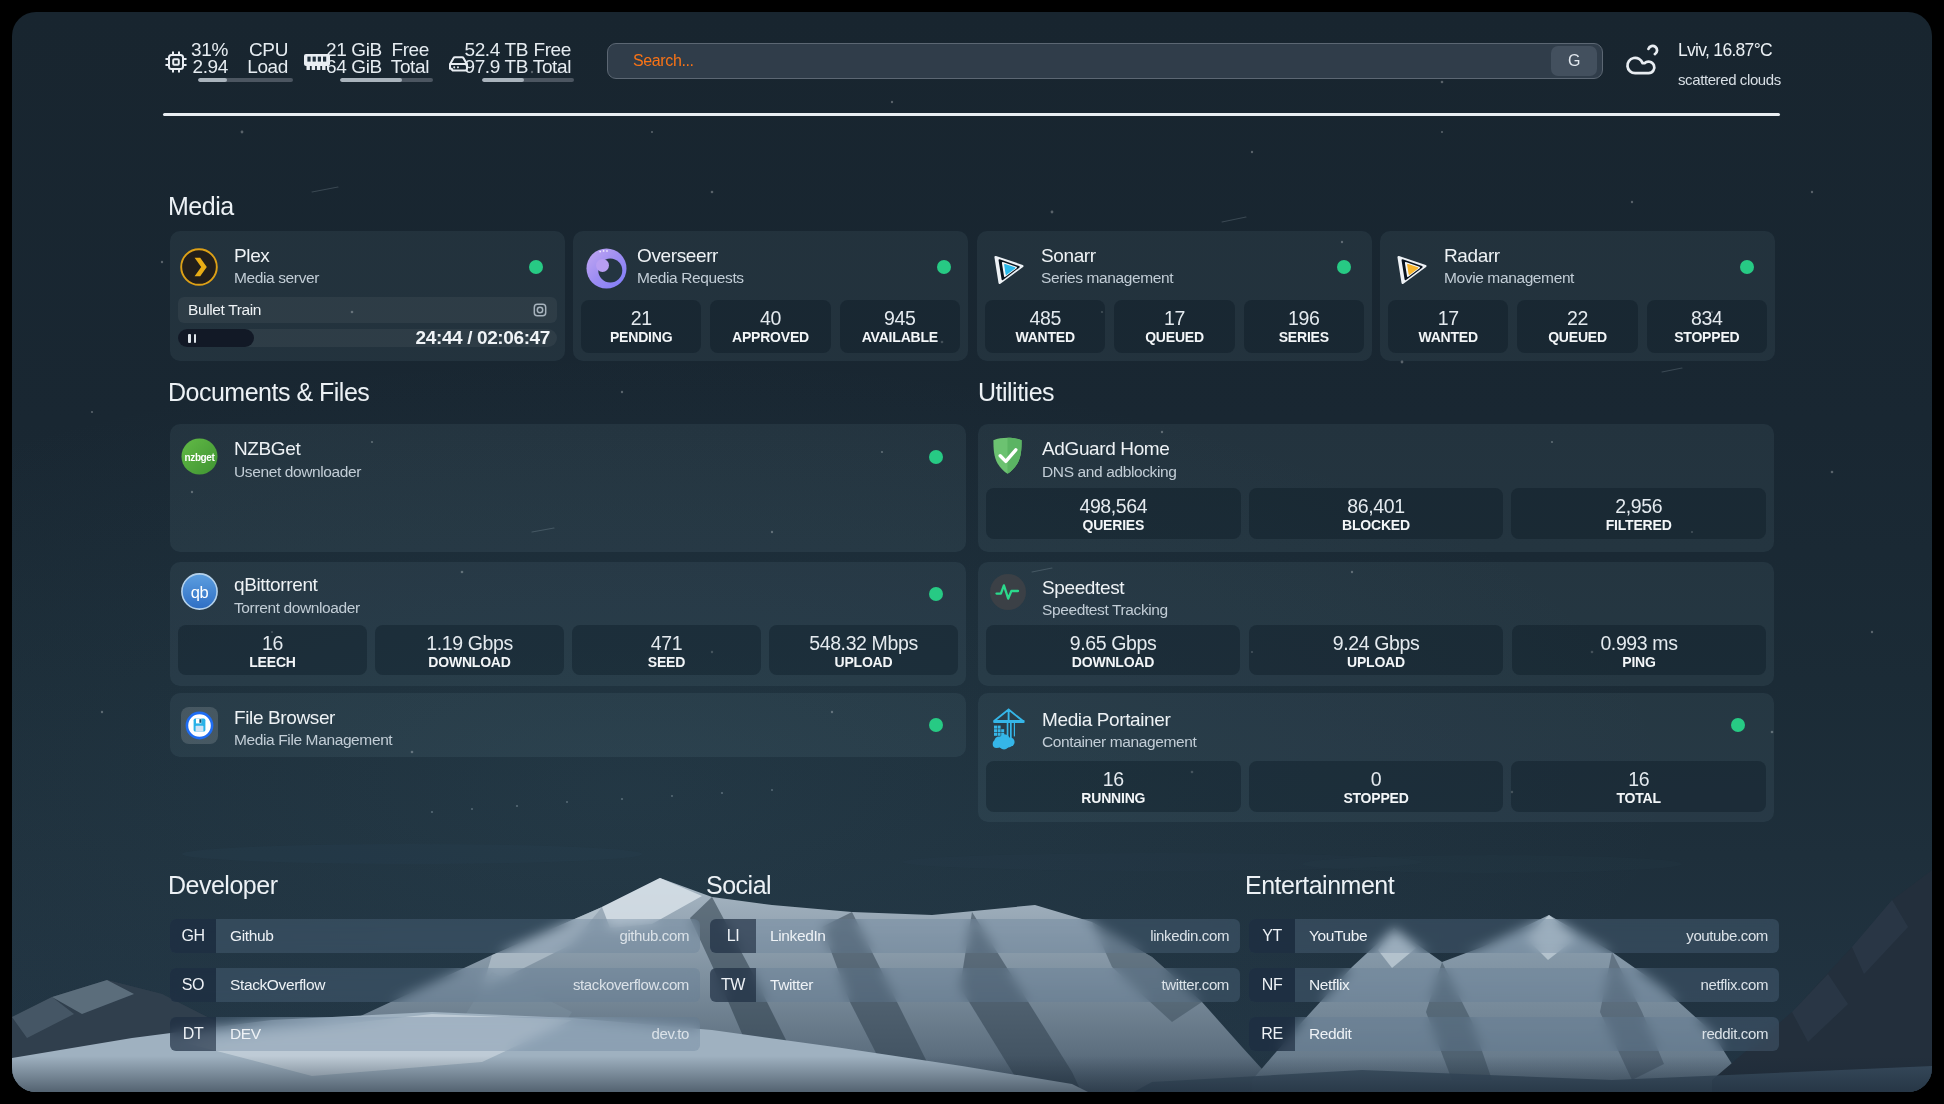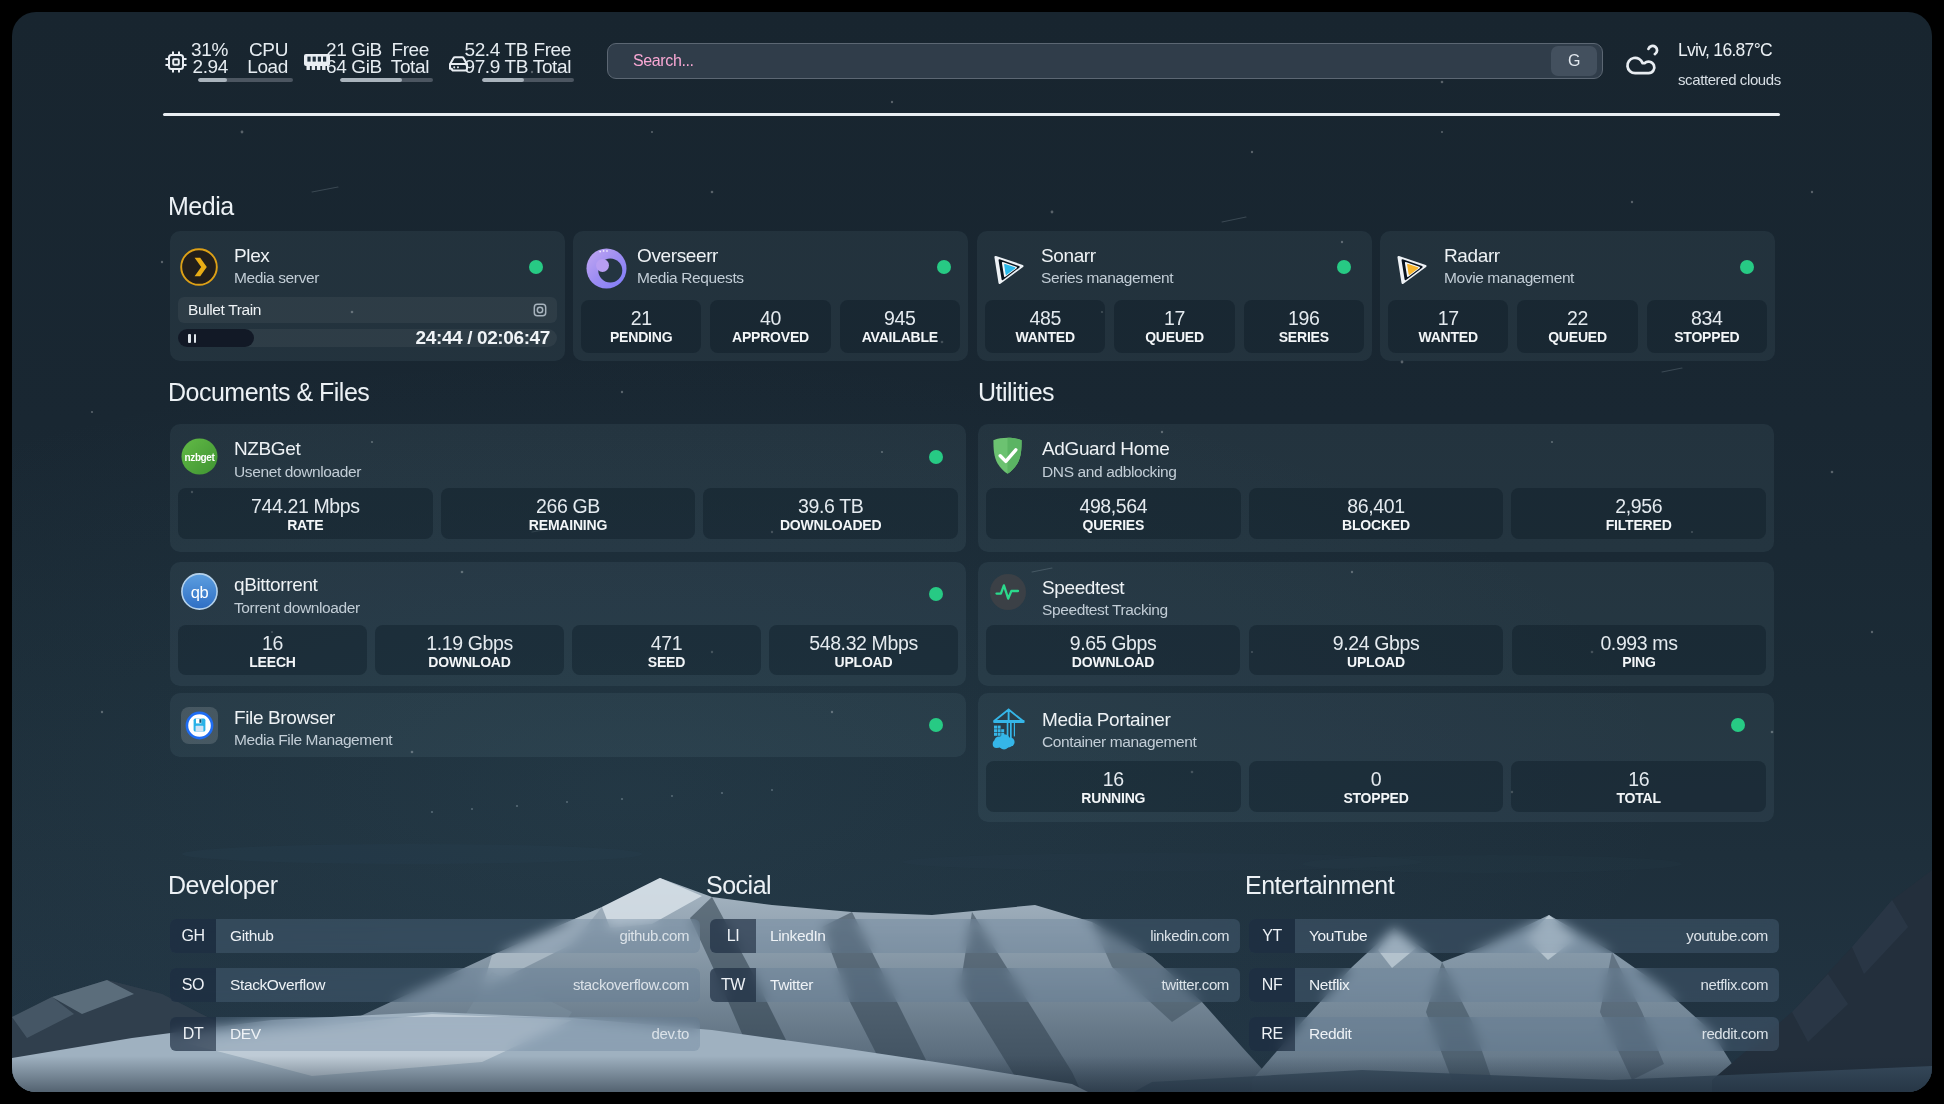--- a/index.html
+++ b/index.html
@@ -181,21 +181,21 @@
 <path d="M5 14.2 h18"></path>
 <path d="M9.2 18 h.01 M13.4 18 h.01"></path>
 </svg>
 <div class="abs txt ra" style="left:452px;top:29px;width:64px;">52.4 TB<br>97.9 TB</div>
 <div class="abs txt ra" style="left:512px;top:29px;width:47px;">Free<br>Total</div>
 <div class="bar" style="left:470px;top:65.5px;width:92px;">
         <i style="width:46%"></i>
       </div>
 
 <div class="abs" style="left:595px;top:31px;width:996px;height:36px;background:#303d4a;border:1px solid #5c6773;border-radius:9px;">
-  <div class="abs" style="left:25px;top:8px;font-size:16px;color:#f9a8d4;">Search...</div>
+  <div class="abs" style="left:25px;top:8px;font-size:16px;color:#f97316;">Search...</div>
   <div class="abs" style="right:5px;top:2px;width:46px;height:30px;background:#43505e;border-radius:7px;text-align:center;line-height:30px;font-size:16px;color:#e2e8ee;">G</div>
 </div>
 
 <svg class="abs" style="left:1613px;top:32px;" width="35" height="33" viewBox="0 0 22 21" fill="none" stroke="#e8edf2" stroke-width="1.75" stroke-linecap="round" stroke-linejoin="round">
 <path d="M14.8 3.1 a2.8 2.8 0 1 1 4.1 3.3"></path>
 <path d="M14.9 18.6 H6.3 a4.9 4.9 0 1 1 4.7 -6.4 h1.3 a3.7 3.7 0 1 1 2.6 6.4 Z"></path>
 </svg>
 <div class="abs" style="left:1666px;top:28px;font-size:17.5px;letter-spacing:-0.7px;color:#eaeff3;">Lviv, 16.87°C</div>
 <div class="abs" style="left:1666px;top:59px;font-size:15px;letter-spacing:-0.4px;color:#d8dfe5;">scattered clouds</div>
 
@@ -337,34 +337,20 @@
                 <stop offset="1" stop-color="#3f9432"></stop>
       </linearGradient>
             </defs>
       <circle cx="18.5" cy="18.5" r="18" fill="url(#nzg)"></circle>
       <text x="18.5" y="22.5" font-size="10" font-weight="700" fill="#fff" text-anchor="middle" font-family="Liberation Sans">nzbget</text>
     </svg>
   </div>
   <div class="ct" style="top:14px;">NZBGet</div>
   <div class="cs" style="top:39px;">Usenet downloader</div>
   <div class="dot" style="right:23px;top:26px;"></div>
-  <div class="stats" style="top:64px;height:51px;gap:8px;">
-    <div class="sb">
-            <div class="sv">744.21 Mbps</div>
-            <div class="sl">RATE</div>
-          </div>
-    <div class="sb">
-            <div class="sv">266 GB</div>
-            <div class="sl">REMAINING</div>
-          </div>
-    <div class="sb">
-            <div class="sv">39.6 TB</div>
-            <div class="sl">DOWNLOADED</div>
-          </div>
-  </div>
 </div>
 
 <div class="card" style="left:966px;top:412px;width:796px;height:128px;">
   <div class="logo" style="left:11px;top:12px;">
     <svg width="37" height="41" viewBox="0 0 37 41">
       <path d="M18.5 1.8 C13.6 1.8 8.6 2.5 4.4 4.3 C4.4 12.8 4.8 21.2 8.6 27.4 C11.4 31.9 15 35.5 18.5 37.8 C22 35.5 25.6 31.9 28.4 27.4 C32.2 21.2 32.6 12.8 32.6 4.3 C28.4 2.5 23.4 1.8 18.5 1.8 Z" fill="#6cc271"></path>
       <path d="M18.5 1.8 C23.4 1.8 28.4 2.5 32.6 4.3 C32.6 12.8 32.2 21.2 28.4 27.4 C25.6 31.9 22 35.5 18.5 37.8 Z" fill="#5bb463"></path>
       <path d="M11.2 19.8 L16.8 25.4 L26.8 13.8" fill="none" stroke="#fff" stroke-width="3.4" stroke-linecap="round" stroke-linejoin="round"></path>
     </svg>
   </div>

